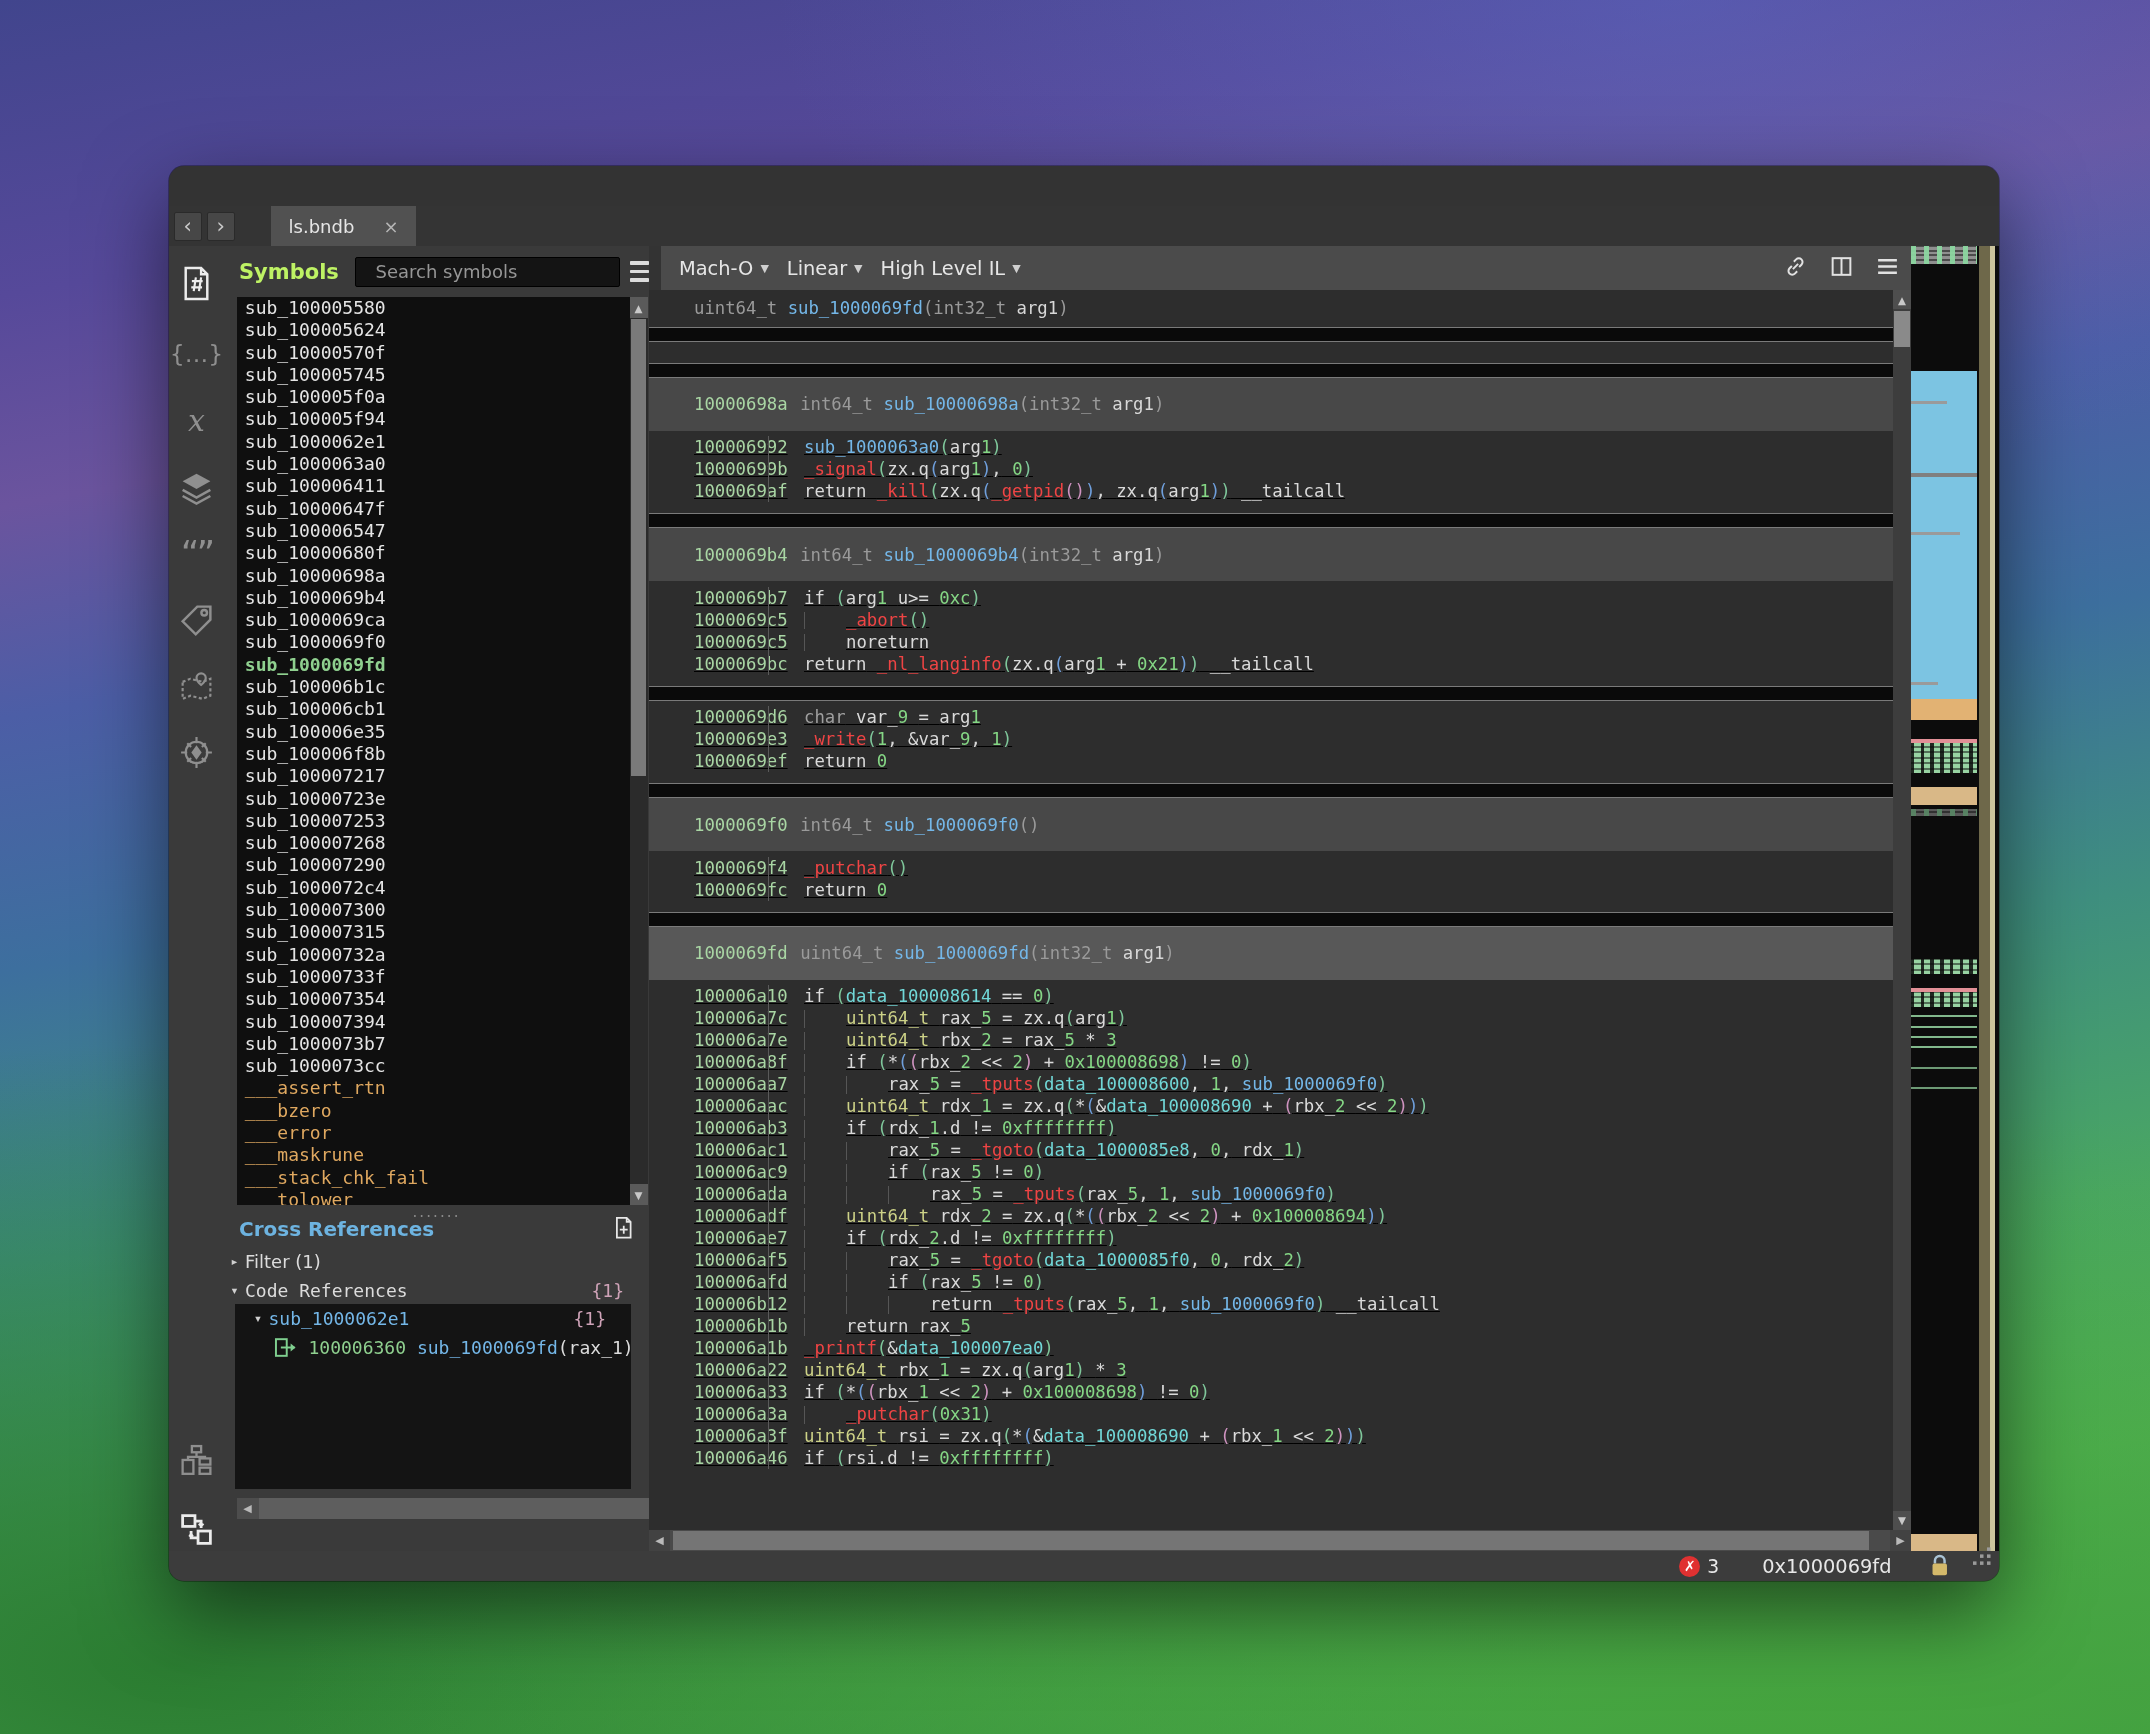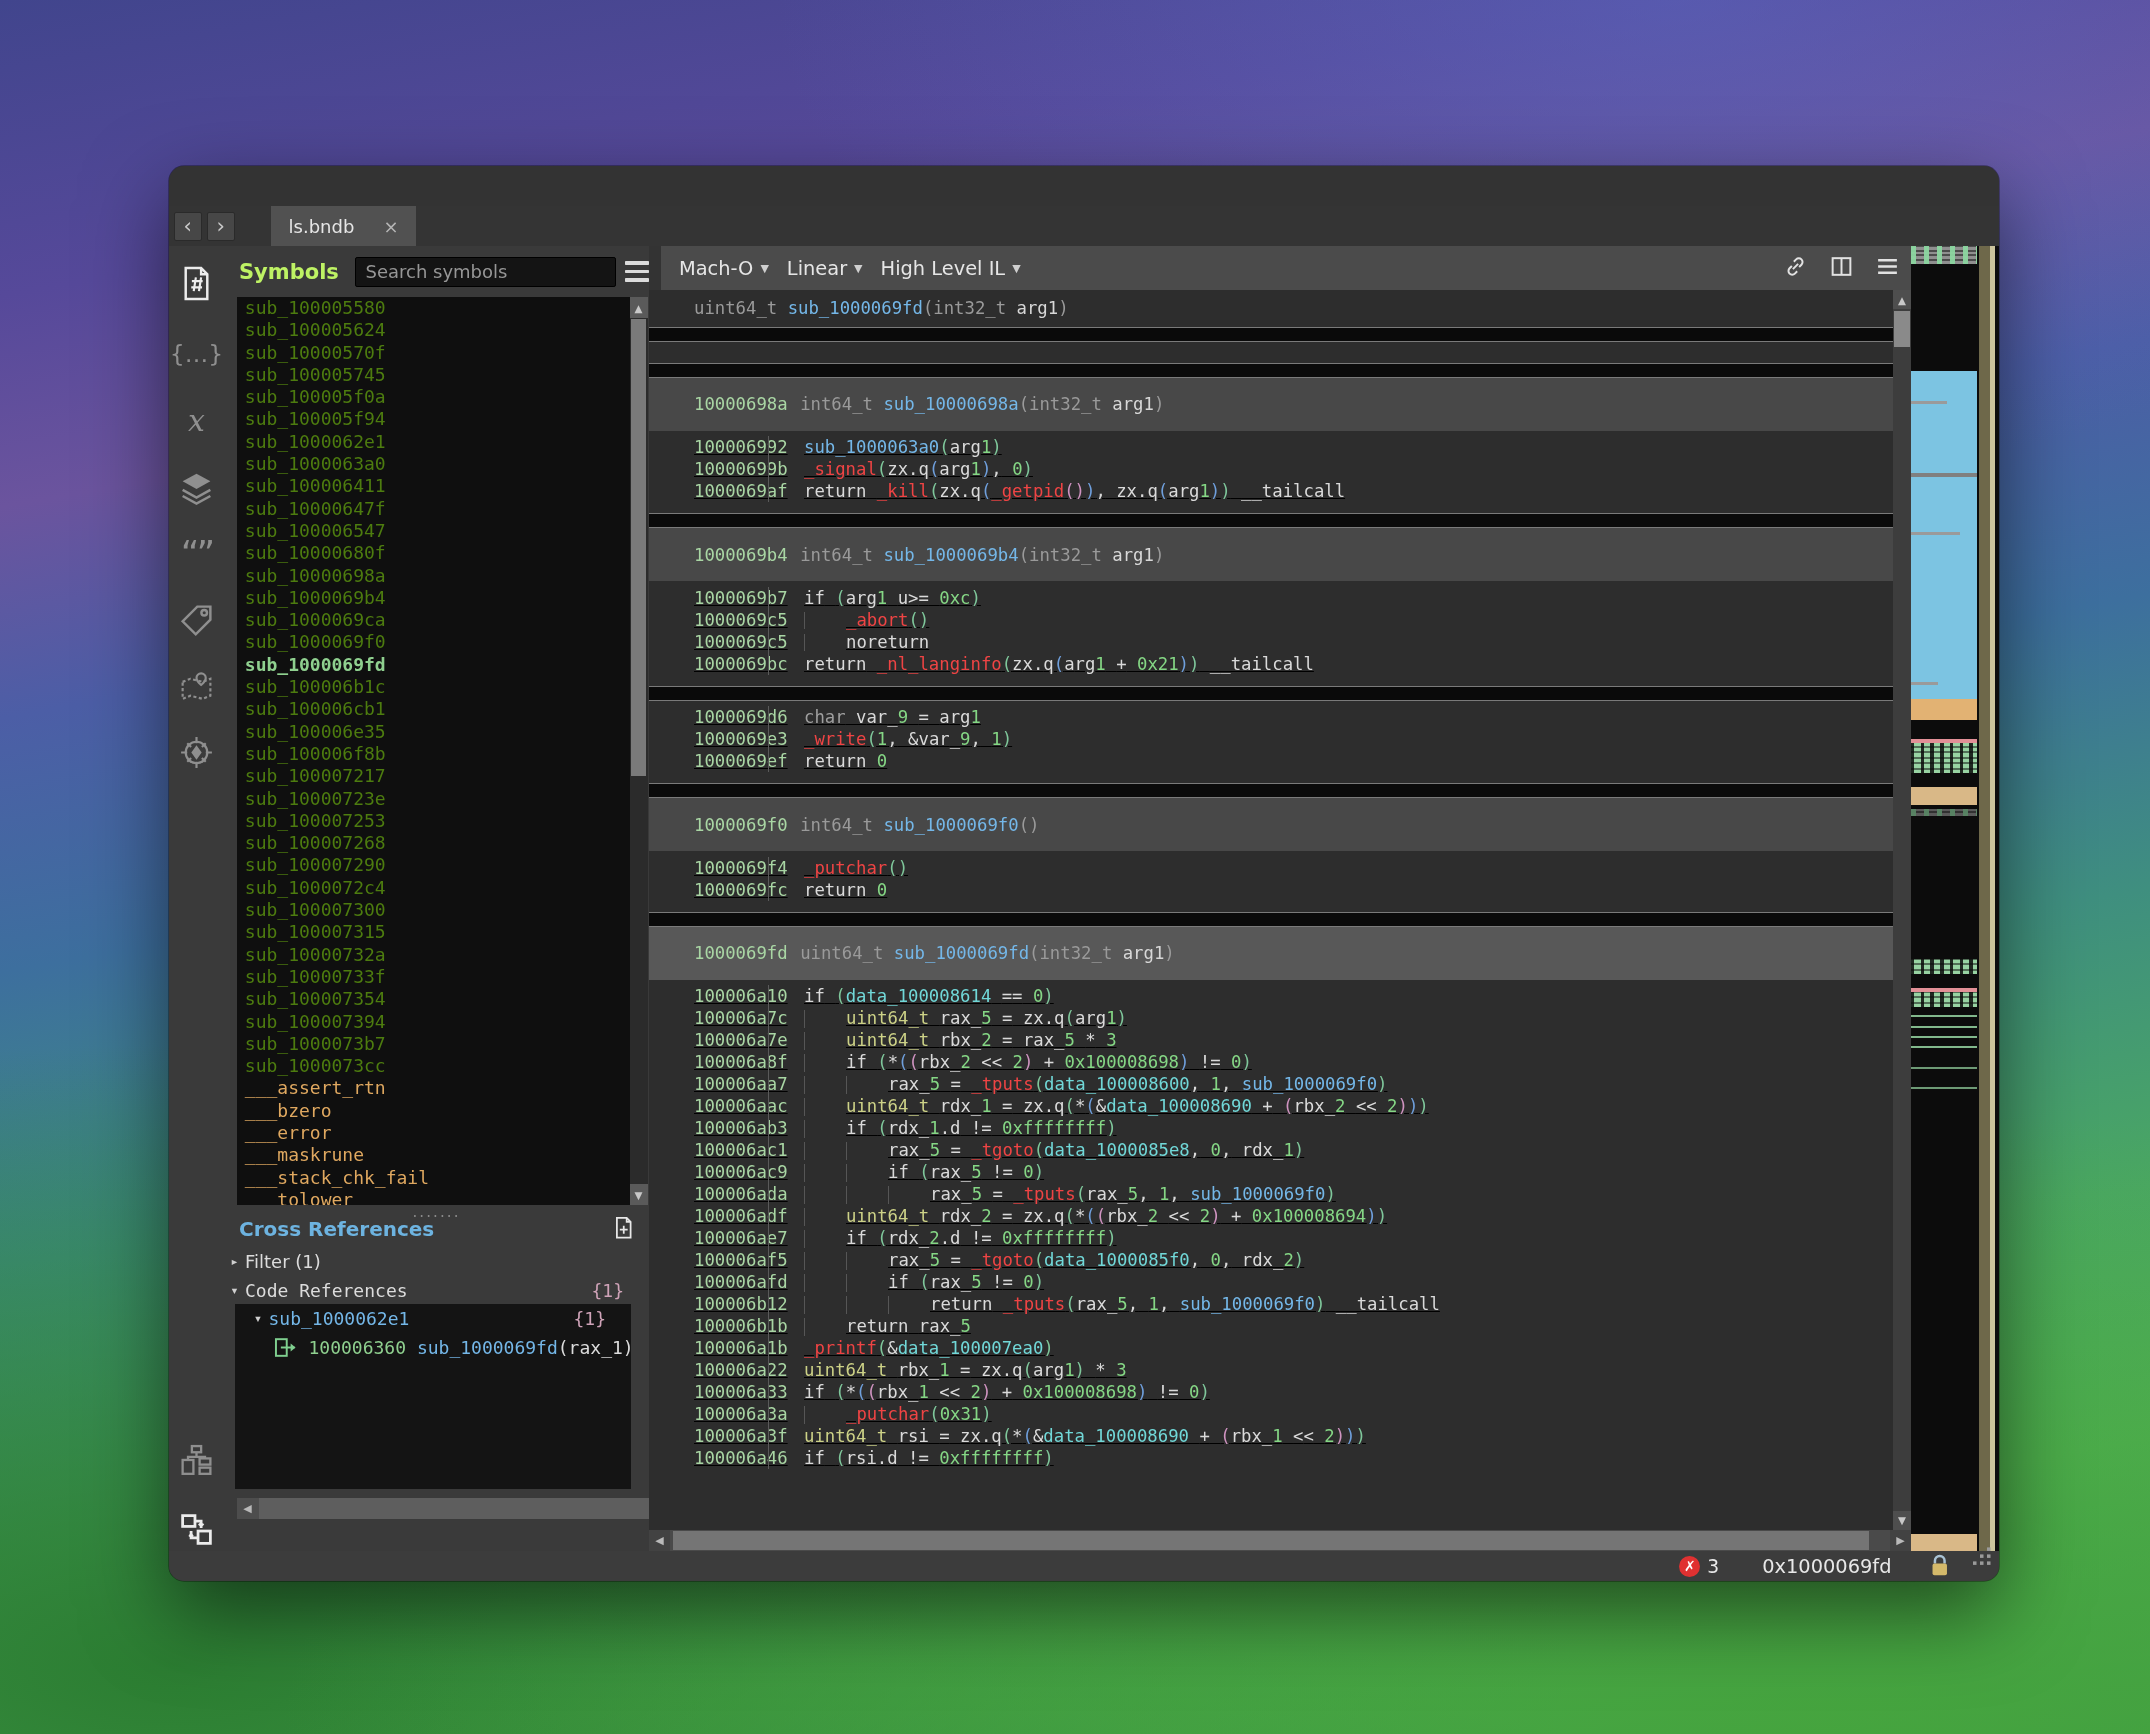--- a/index.html
+++ b/index.html
@@ -38,28 +38,28 @@
     display:flex; align-items:center; justify-content:center; }
   .sicon.active { color:#ececec; }
   .sicon svg { width:37px; height:37px; }
   .glyph { font-size:28px; line-height:1; }
 
   
   .sidebar { position:absolute; left:55px; top:0; width:425px; bottom:0; background:#3a3a3a; }
   .sb-head { position:absolute; left:0; top:0; right:0; height:51px; display:flex; align-items:center; }
   .sb-title { margin-left:15px; color:#bef264; font-size:21px; font-weight:600; }
   .sb-search { margin-left:16.6px; width:274px; height:30px; background:#141414; border:0.7px solid #000;
-    border-radius:2.1px; color:#d0d0d0; font-size:18px; padding:0 9px; font-family:"DejaVu Sans",sans-serif; }
+    border-radius:2.1px; color:#d0d0d0; font-size:18px; padding:0 19px; font-family:"DejaVu Sans",sans-serif; }
   .sb-search::placeholder { color:#969696; }
   .burger { margin-left:9.7px; width:25px; display:flex; flex-direction:column; gap:4.8px; }
   .burger div { height:3.5px; background:#dcdcdc; border-radius:0.7px; }
 
   .symlist { position:absolute; left:12.5px; top:51px; right:19.4px; height:908px; background:#0f0f0f; overflow:hidden;
     font-family:"DejaVu Sans Mono",monospace; font-size:18px; }
-  .symitem { height:22.3px; line-height:22.3px; padding-left:8.3px; color:#4d7c0f; white-space:nowrap; }
+  .symitem { height:22.3px; line-height:22.3px; padding-left:8.3px; color:#e5e5e5; white-space:nowrap; }
   .symitem.import { color:#dfa860; }
   .symitem.selected { color:#8fd08f; font-weight:bold; }
   .symscroll { position:absolute; top:51px; right:1.4px; width:18px; height:908px; background:#2b2b2b; }
   .symscroll .up { position:absolute; top:0; left:0; right:0; height:21px; background:#5a5a5a; color:#c8c8c8;
     font-size:10.4px; display:flex; align-items:center; justify-content:center; }
   .symscroll .thumb { position:absolute; top:22px; left:1.4px; right:1.4px; height:457px; background:#7a7a7a; }
   .symscroll .down { position:absolute; bottom:0; left:0; right:0; height:21px; background:#5a5a5a; color:#c8c8c8;
     font-size:10.4px; display:flex; align-items:center; justify-content:center; }
 
   .handle { position:absolute; left:0; right:0; top:962px; text-align:center; color:#8a8a8a; font-size:15px; letter-spacing:2.1px; }

